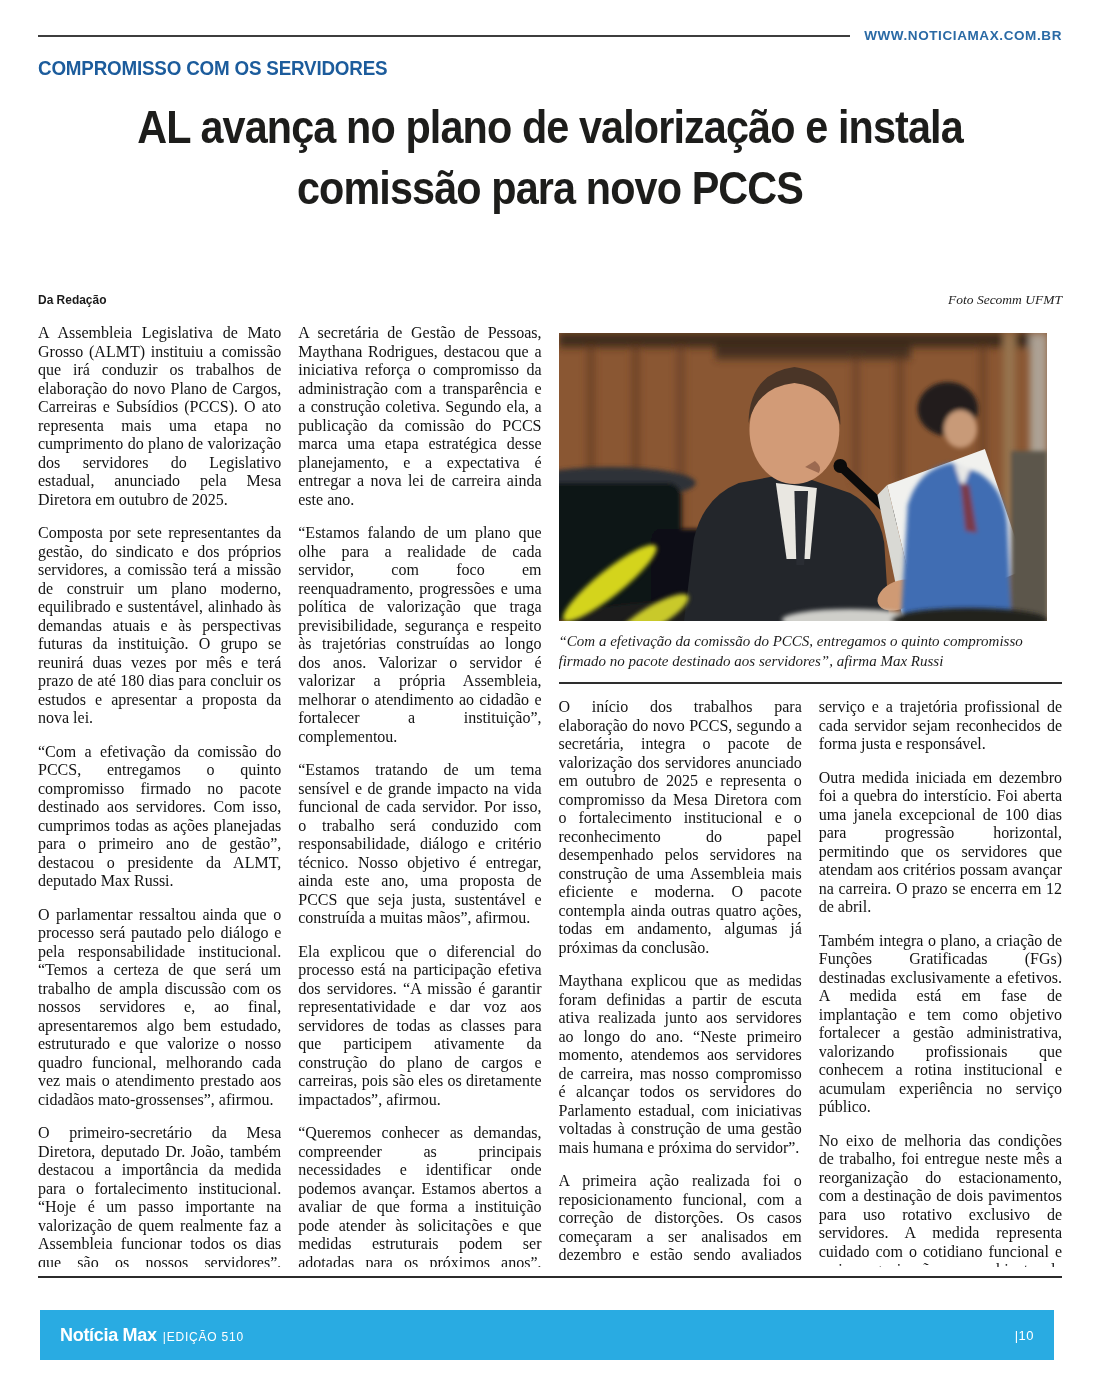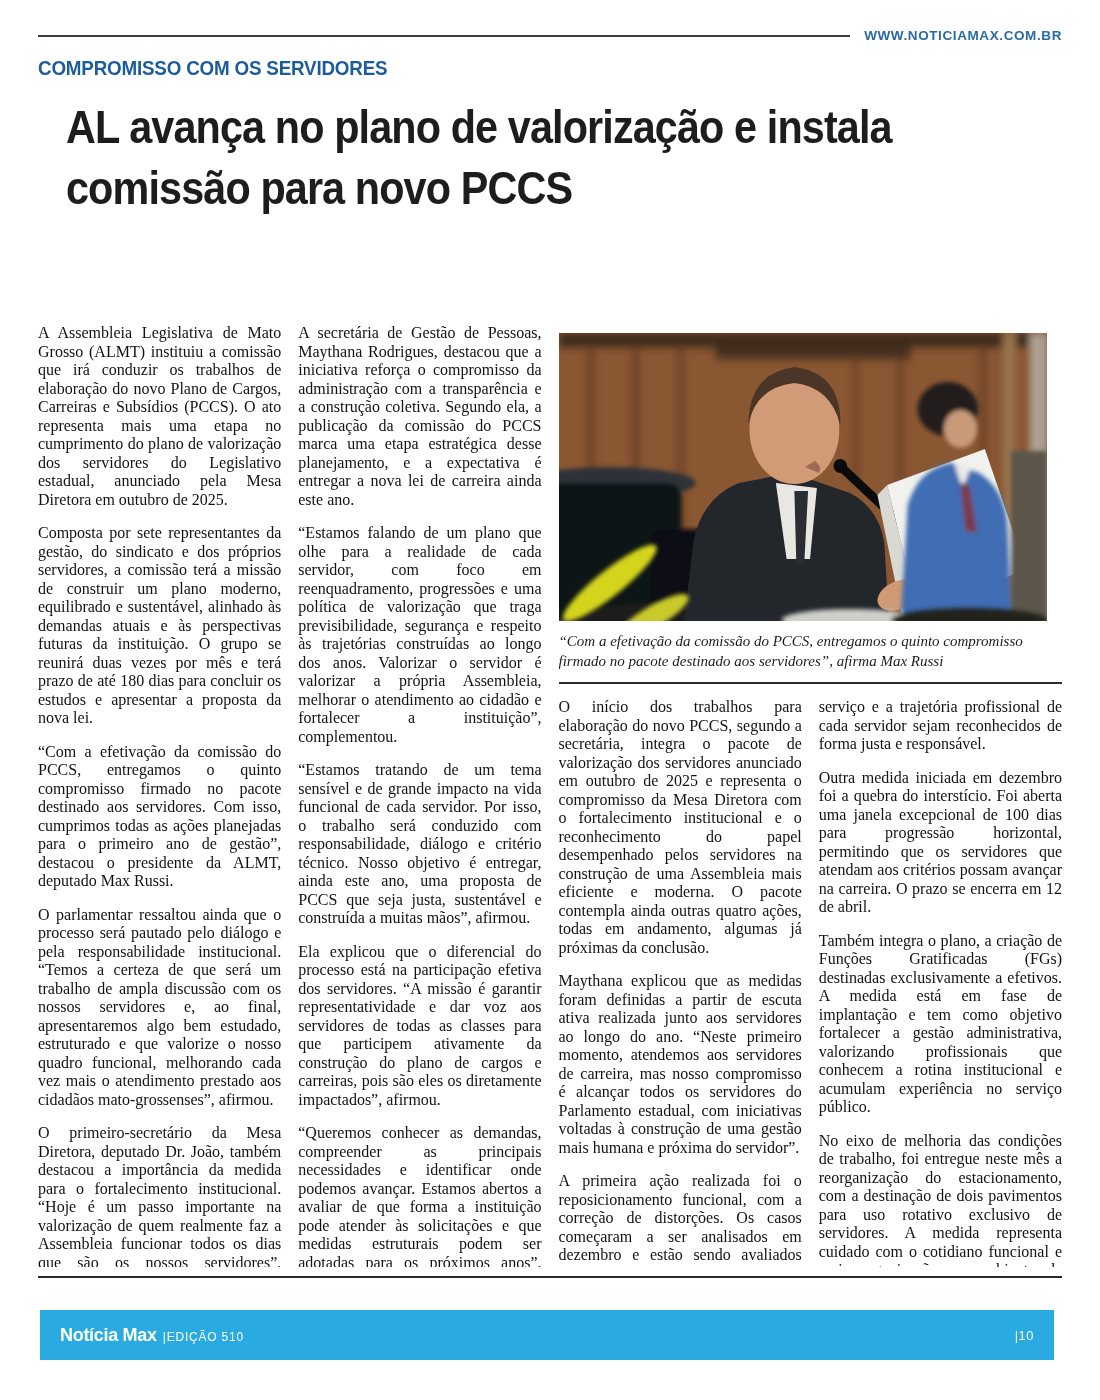--- a/index.html
+++ b/index.html
@@ -26,20 +26,21 @@
   }
   .kicker {
     position: absolute; top: 57px; left: 38px;
     font-family: "Liberation Sans", sans-serif;
     font-size: 20px; font-weight: 700; letter-spacing: -0.2px;
     color: #1c5c9c;
     transform: scaleX(0.94); transform-origin: 0 50%;
   }
   .headline {
     position: absolute; top: 96px; left: 0; right: 0;
+    text-align: center;
     font-family: "Liberation Sans", sans-serif;
     font-weight: 700; font-size: 47px; line-height: 61px;
     color: #1d1d1b; letter-spacing: -1px;
   }
   .headline .hl-line { display: block; transform: scaleX(0.88); transform-origin: 50% 50%; white-space: nowrap; }
   .subhead {
     position: absolute; top: 226px; left: 0; right: 0;
     text-align: center;
     font-family: "Liberation Sans", sans-serif;
     font-size: 22px; line-height: 33px; color: #1c1c1c;
@@ -118,20 +119,24 @@
   </div>
 
   <div class="kicker">COMPROMISSO COM OS SERVIDORES</div>
 
   <h1 class="headline">
       <span class="hl-line">AL avança no plano de valorização e instala</span>
       <span class="hl-line">comissão para novo PCCS</span>
     </h1>
 
 
+  <div class="byline-row">
+    <span class="byline">Da Redação</span>
+    <span class="photo-credit">Foto Secomm UFMT</span>
+  </div>
 
   <div class="article">
 
     <div class="col">
         <p class="para">A Assembleia Legislativa de Mato Grosso (ALMT) instituiu a comissão que irá conduzir os trabalhos de elaboração do novo Plano de Cargos, Carreiras e Subsídios (PCCS). O ato representa mais uma etapa no cumprimento do plano de valorização dos servidores do Legislativo estadual, anunciado pela Mesa Diretora em outubro de 2025.</p>
         <p class="para">Composta por sete representantes da gestão, do sindicato e dos próprios servidores, a comissão terá a missão de construir um plano moderno, equilibrado e sustentável, alinhado às demandas atuais e às perspectivas futuras da instituição. O grupo se reunirá duas vezes por mês e terá prazo de até 180 dias para concluir os estudos e apresentar a proposta da nova lei.</p>
         <p class="para">“Com a efetivação da comissão do PCCS, entregamos o quinto compromisso firmado no pacote destinado aos servidores. Com isso, cumprimos todas as ações planejadas para o primeiro ano de gestão”, destacou o presidente da ALMT, deputado Max Russi.</p>
         <p class="para">O parlamentar ressaltou ainda que o processo será pautado pelo diálogo e pela responsabilidade institucional. “Temos a certeza de que será um trabalho de ampla discussão com os nossos servidores e, ao final, apresentaremos algo bem estudado, estruturado e que valorize o nosso quadro funcional, melhorando cada vez mais o atendimento prestado aos cidadãos mato-grossenses”, afirmou.</p>
         <p class="para">O primeiro-secretário da Mesa Diretora, deputado Dr. João, também destacou a importância da medida para o fortalecimento institucional. “Hoje é um passo importante na valorização de quem realmente faz a Assembleia funcionar todos os dias que são os nossos servidores”, defendeu.</p>
       </div>

